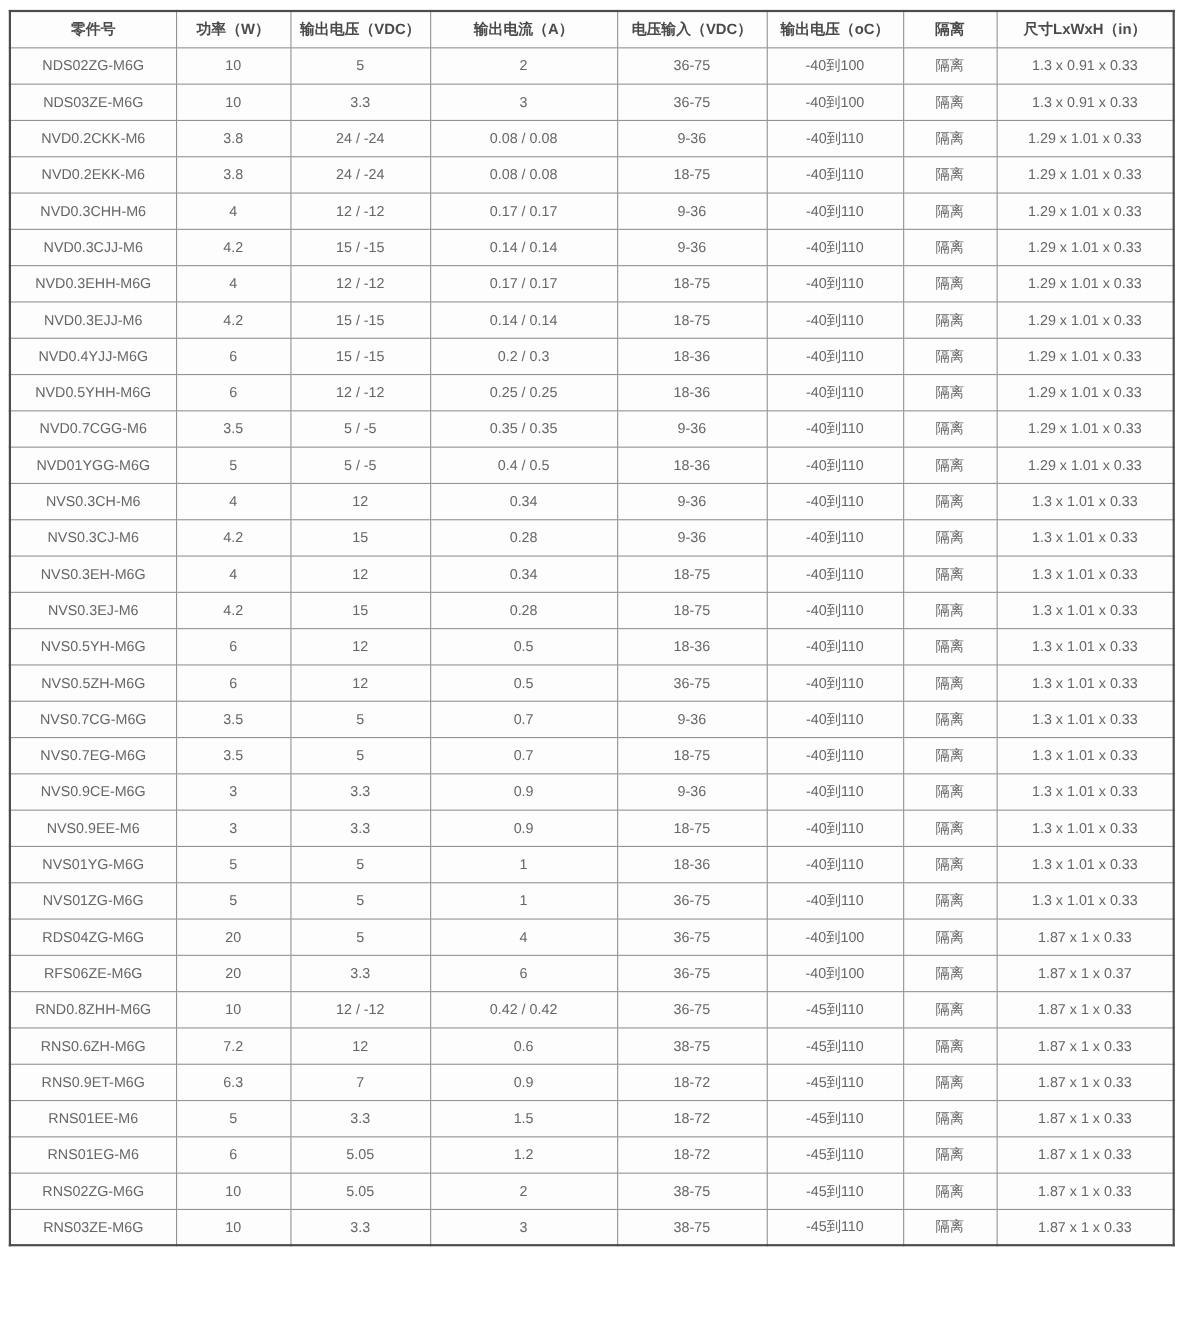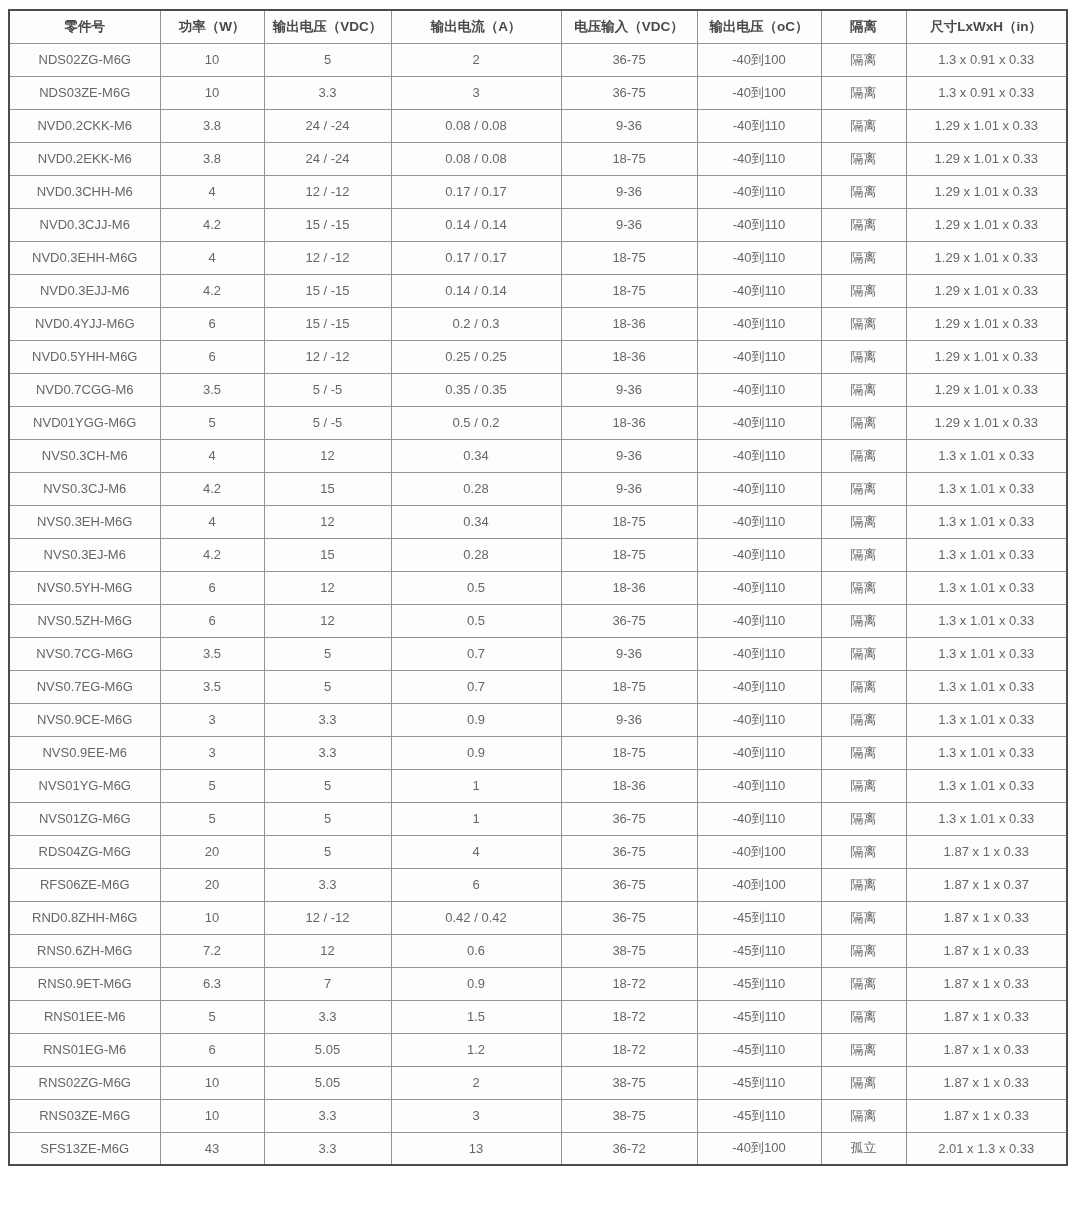--- a/index.html
+++ b/index.html
@@ -179,21 +179,21 @@
           <td>0.35 / 0.35</td>
           <td>9-36</td>
           <td>-40到110</td>
           <td>隔离</td>
           <td>1.29 x 1.01 x 0.33</td>
         </tr>
         <tr>
           <td>NVD01YGG-M6G</td>
           <td>5</td>
           <td>5 / -5</td>
-          <td>0.5 / 0.2</td>
+          <td>0.4 / 0.5</td>
           <td>18-36</td>
           <td>-40到110</td>
           <td>隔离</td>
           <td>1.29 x 1.01 x 0.33</td>
         </tr>
         <tr>
           <td>NVS0.3CH-M6</td>
           <td>4</td>
           <td>12</td>
           <td>0.34</td>
@@ -395,25 +395,15 @@
         <tr>
           <td>RNS03ZE-M6G</td>
           <td>10</td>
           <td>3.3</td>
           <td>3</td>
           <td>38-75</td>
           <td>-45到110</td>
           <td>隔离</td>
           <td>1.87 x 1 x 0.33</td>
         </tr>
-        <tr>
-          <td>SFS13ZE-M6G</td>
-          <td>43</td>
-          <td>3.3</td>
-          <td>13</td>
-          <td>36-72</td>
-          <td>-40到100</td>
-          <td>孤立</td>
-          <td>2.01 x 1.3 x 0.33</td>
-        </tr>
       </tbody>
   </table>
 </div>
 
 </body></html>

